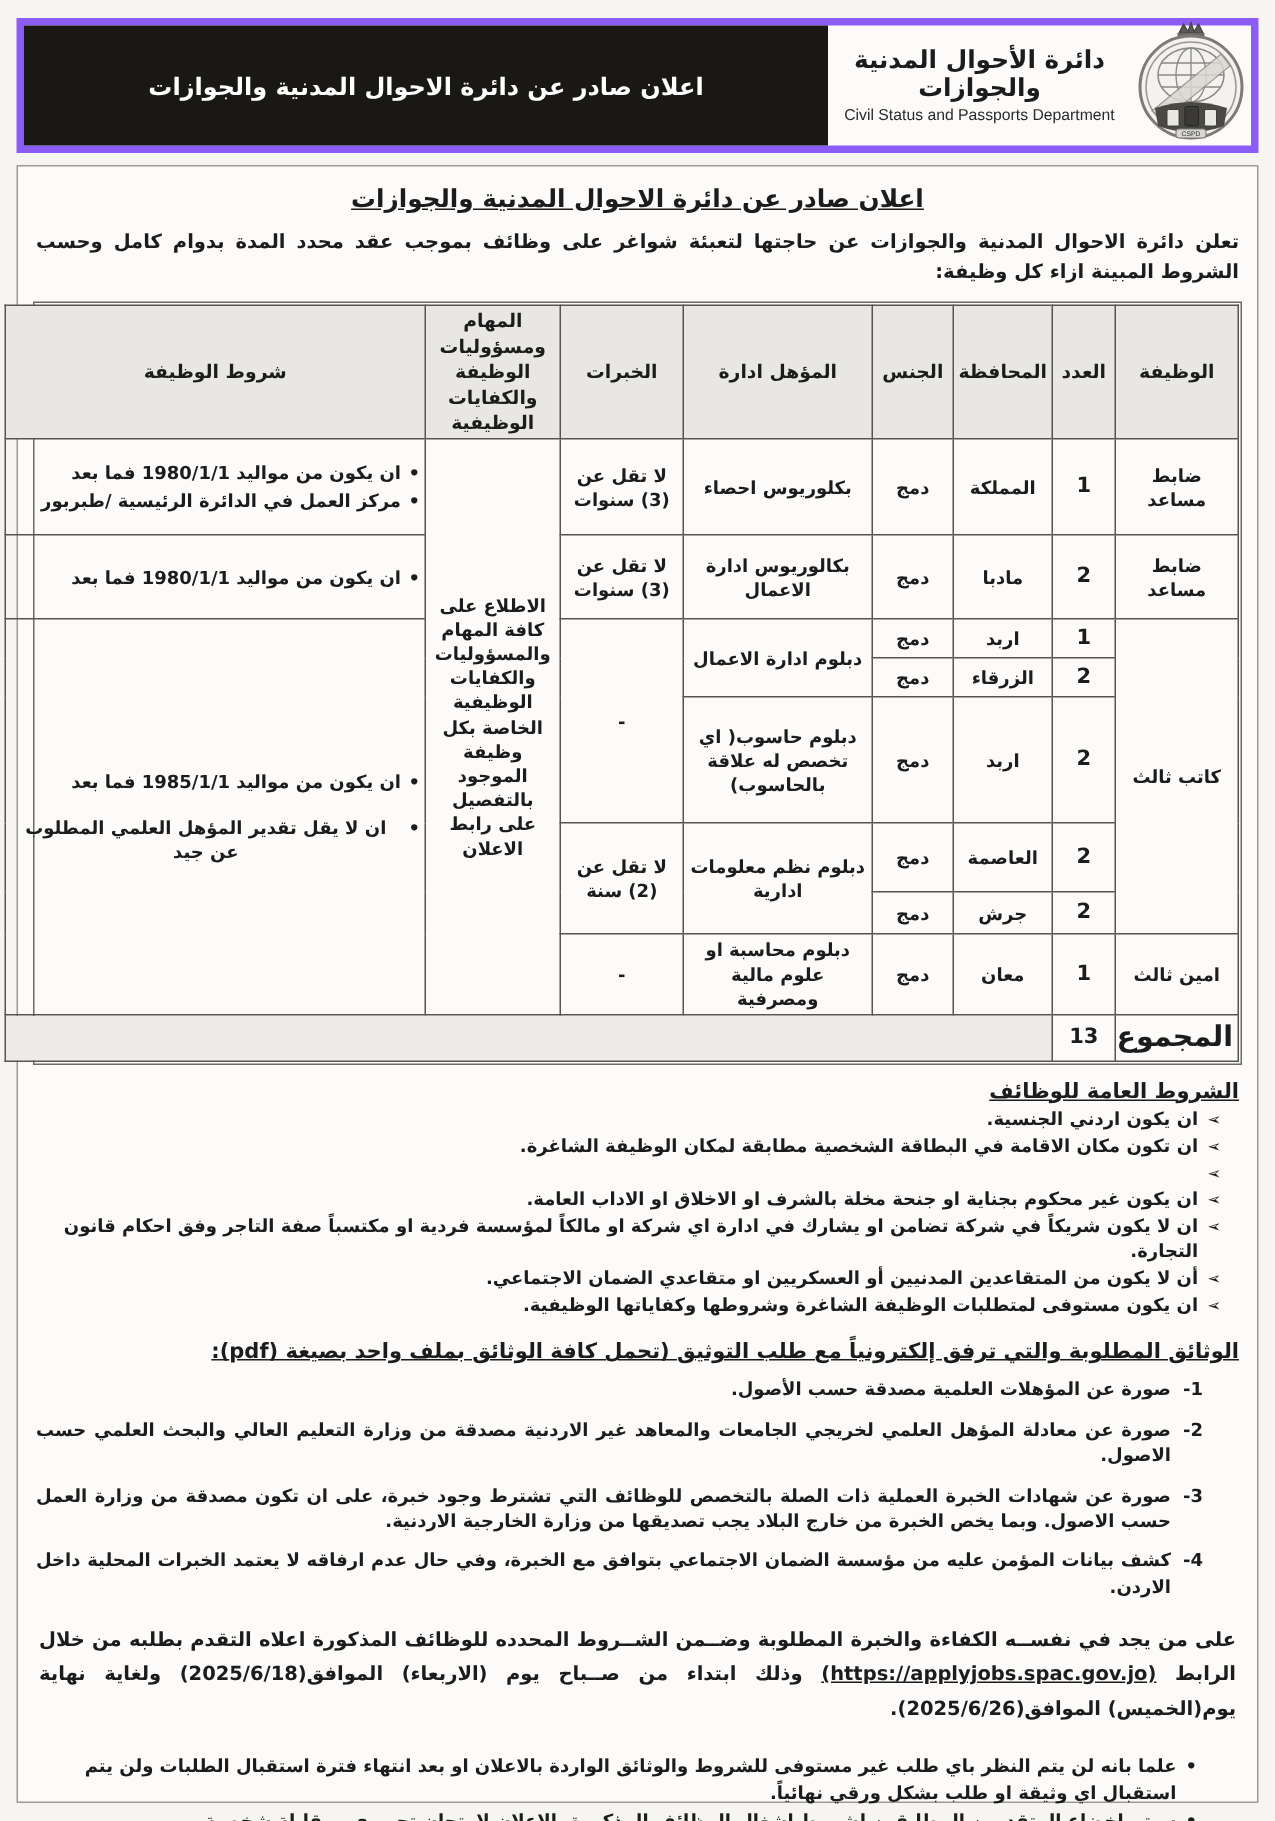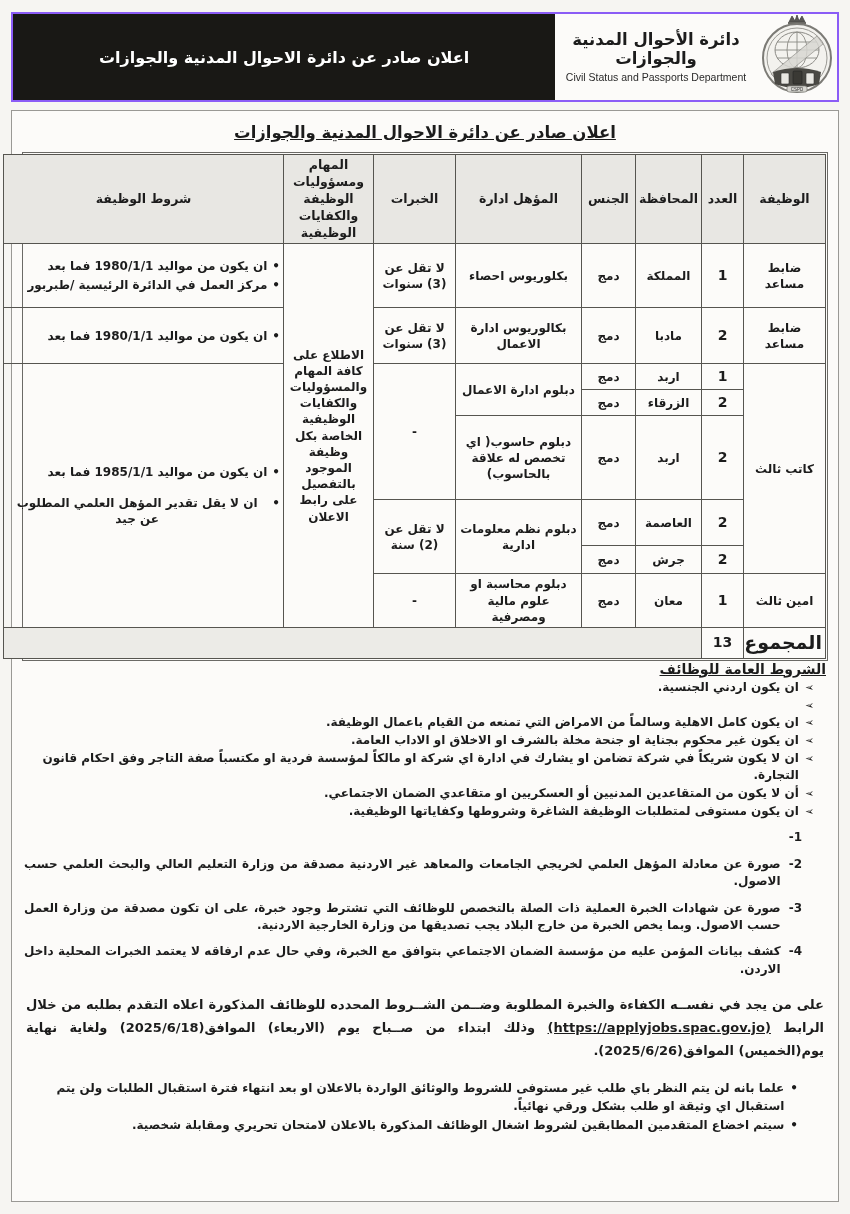--- a/index.html
+++ b/index.html
@@ -4,21 +4,21 @@
 <style>
   * { margin:0; padding:0; box-sizing:border-box; }
   html,body { background:#e9e8e5; }
   body { font-family:"DejaVu Sans","Liberation Sans",sans-serif; color:#1c1c1c; }
   .page{
     width:850px; height:1214px; margin:0 auto; background:#f6f5f2;
     padding:12px 11px 10px 11px; direction:rtl; overflow:hidden;
   }
   
   .banner{
-    border:2px solid #8b5cf6; background:#fcfbf9; height:90px;
+    border:5px solid #8b5cf6; background:#fcfbf9; height:90px;
     display:flex; flex-direction:row; align-items:stretch;
   }
   .org-area{ width:282px; display:flex; align-items:center; justify-content:flex-start; gap:4px; padding:4px 2px; }
   .org-logo{ flex:0 0 auto; }
   .org-text{ flex:1; text-align:center; line-height:1.15; }
   .org-ar{ font-weight:bold; font-size:16.5px; }
   .org-en{ font-size:10.5px; color:#2a2a2a; margin-top:2px; font-family:Liberation Sans, sans-serif; }
   .black-bar{
     flex:1; background:#191815; color:#fff; display:flex; align-items:center; justify-content:center;
   }
@@ -45,21 +45,21 @@
   table.jobs th{ background:#e8e7e3; font-size:12.5px; }
   th.small-h{ font-size:10.5px; line-height:1.25; }
   td.cond{ text-align:right; vertical-align:middle; padding:4px 8px; }
   .bullet-line{ display:flex; gap:5px; align-items:flex-start; justify-content:flex-start; margin:3px 0; }
   .bullet-line .b{ flex:0 0 auto; }
   td.duties{ font-size:11.5px; line-height:1.3; padding:2px 1px; }
   tr.total-row td{ background:#ecebe7; font-size:19px; height:30px; }
   tr.total-row td.wcell{ background:#fcfbf9; }
   
   .sec-head{
-    font-weight:bold; font-size:14px; text-decoration:underline; margin:0 2px 2px 2px;
+    font-weight:bold; font-size:14px; text-decoration:underline; margin:10px 2px 2px 2px;
   }
   .gc-item{ display:flex; gap:6px; font-weight:bold; font-size:12px; line-height:1.42; margin:1px 14px 1px 2px; }
   .gc-arrow{ flex:0 0 auto; display:inline-block; transform:scaleX(-1); font-size:11px; padding-top:1px; }
   .doc-item{ display:flex; gap:8px; font-weight:bold; font-size:12px; line-height:1.45; margin:9px 26px 9px 2px; text-align:justify; }
   .doc-item .n{ flex:0 0 auto; }
   .app-par{
     font-weight:bold; font-size:13px; line-height:1.75; text-align:justify; margin:16px 4px 0 4px;
   }
   .app-link{ direction:ltr; unicode-bidi:embed; text-decoration:underline; }
   .note-item{ display:flex; gap:6px; font-weight:bold; font-size:12px; line-height:1.45; margin:2px 30px 2px 2px; }
@@ -109,20 +109,21 @@
     </div>
     <div class="black-bar">
       <div class="t">اعلان صادر عن دائرة الاحوال المدنية والجوازات</div>
     </div>
   </div>
 
   <div class="content">
 
     <div class="doc-title">اعلان صادر عن دائرة الاحوال المدنية والجوازات</div>
 
+    <p class="intro">تعلن دائرة الاحوال المدنية والجوازات عن حاجتها لتعبئة شواغر على وظائف بموجب عقد محدد المدة بدوام كامل وحسب الشروط المبينة ازاء كل وظيفة:</p>
 
     <div class="table-wrap">
       <table class="jobs">
         <colgroup>
           <col style="width:82px">
             <col style="width:42px">
             <col style="width:66px">
             <col style="width:54px">
           <col style="width:126px">
             <col style="width:82px">
@@ -241,46 +242,48 @@
     </div>
 
     <div class="sec-head">الشروط العامة للوظائف</div>
     <div>
       <div class="gc-item">
           <span class="gc-arrow">➢</span>
           <span>ان يكون اردني الجنسية.</span>
         </div>
       <div class="gc-item">
           <span class="gc-arrow">➢</span>
-        </div>
-      <div class="gc-item">
-          <span class="gc-arrow">➢</span>
-          <span>ان يكون كامل الاهلية وسالماً من الامراض التي تمنعه من القيام باعمال الوظيفة.</span>
+          <span>ان تكون مكان الاقامة في البطاقة الشخصية مطابقة لمكان الوظيفة الشاغرة.</span>
+        </div>
+      <div class="gc-item">
+          <span class="gc-arrow">➢</span>
         </div>
       <div class="gc-item">
           <span class="gc-arrow">➢</span>
           <span>ان يكون غير محكوم بجناية او جنحة مخلة بالشرف او الاخلاق او الاداب العامة.</span>
         </div>
       <div class="gc-item">
           <span class="gc-arrow">➢</span>
           <span>ان لا يكون شريكاً في شركة تضامن او يشارك في ادارة اي شركة او مالكاً لمؤسسة فردية او مكتسباً صفة التاجر وفق احكام قانون التجارة.</span>
         </div>
       <div class="gc-item">
           <span class="gc-arrow">➢</span>
           <span>أن لا يكون من المتقاعدين المدنيين أو العسكريين او متقاعدي الضمان الاجتماعي.</span>
         </div>
       <div class="gc-item">
           <span class="gc-arrow">➢</span>
           <span>ان يكون مستوفى لمتطلبات الوظيفة الشاغرة وشروطها وكفاياتها الوظيفية.</span>
         </div>
     </div>
 
+    <div class="sec-head" style="margin-top:14px">الوثائق المطلوبة والتي ترفق إلكترونياً مع طلب التوثيق (تحمل كافة الوثائق بملف واحد بصيغة (pdf):</div>
     <div>
       <div class="doc-item">
           <span class="n">1-</span>
+          <span>صورة عن المؤهلات العلمية مصدقة حسب الأصول.</span>
         </div>
       <div class="doc-item">
           <span class="n">2-</span>
           <span>صورة عن معادلة المؤهل العلمي لخريجي الجامعات والمعاهد غير الاردنية مصدقة من وزارة التعليم العالي والبحث العلمي حسب الاصول.</span>
         </div>
       <div class="doc-item">
           <span class="n">3-</span>
           <span>صورة عن شهادات الخبرة العملية ذات الصلة بالتخصص للوظائف التي تشترط وجود خبرة، على ان تكون مصدقة من وزارة العمل حسب الاصول. وبما يخص الخبرة من خارج البلاد يجب تصديقها من وزارة الخارجية الاردنية.</span>
         </div>
       <div class="doc-item">

